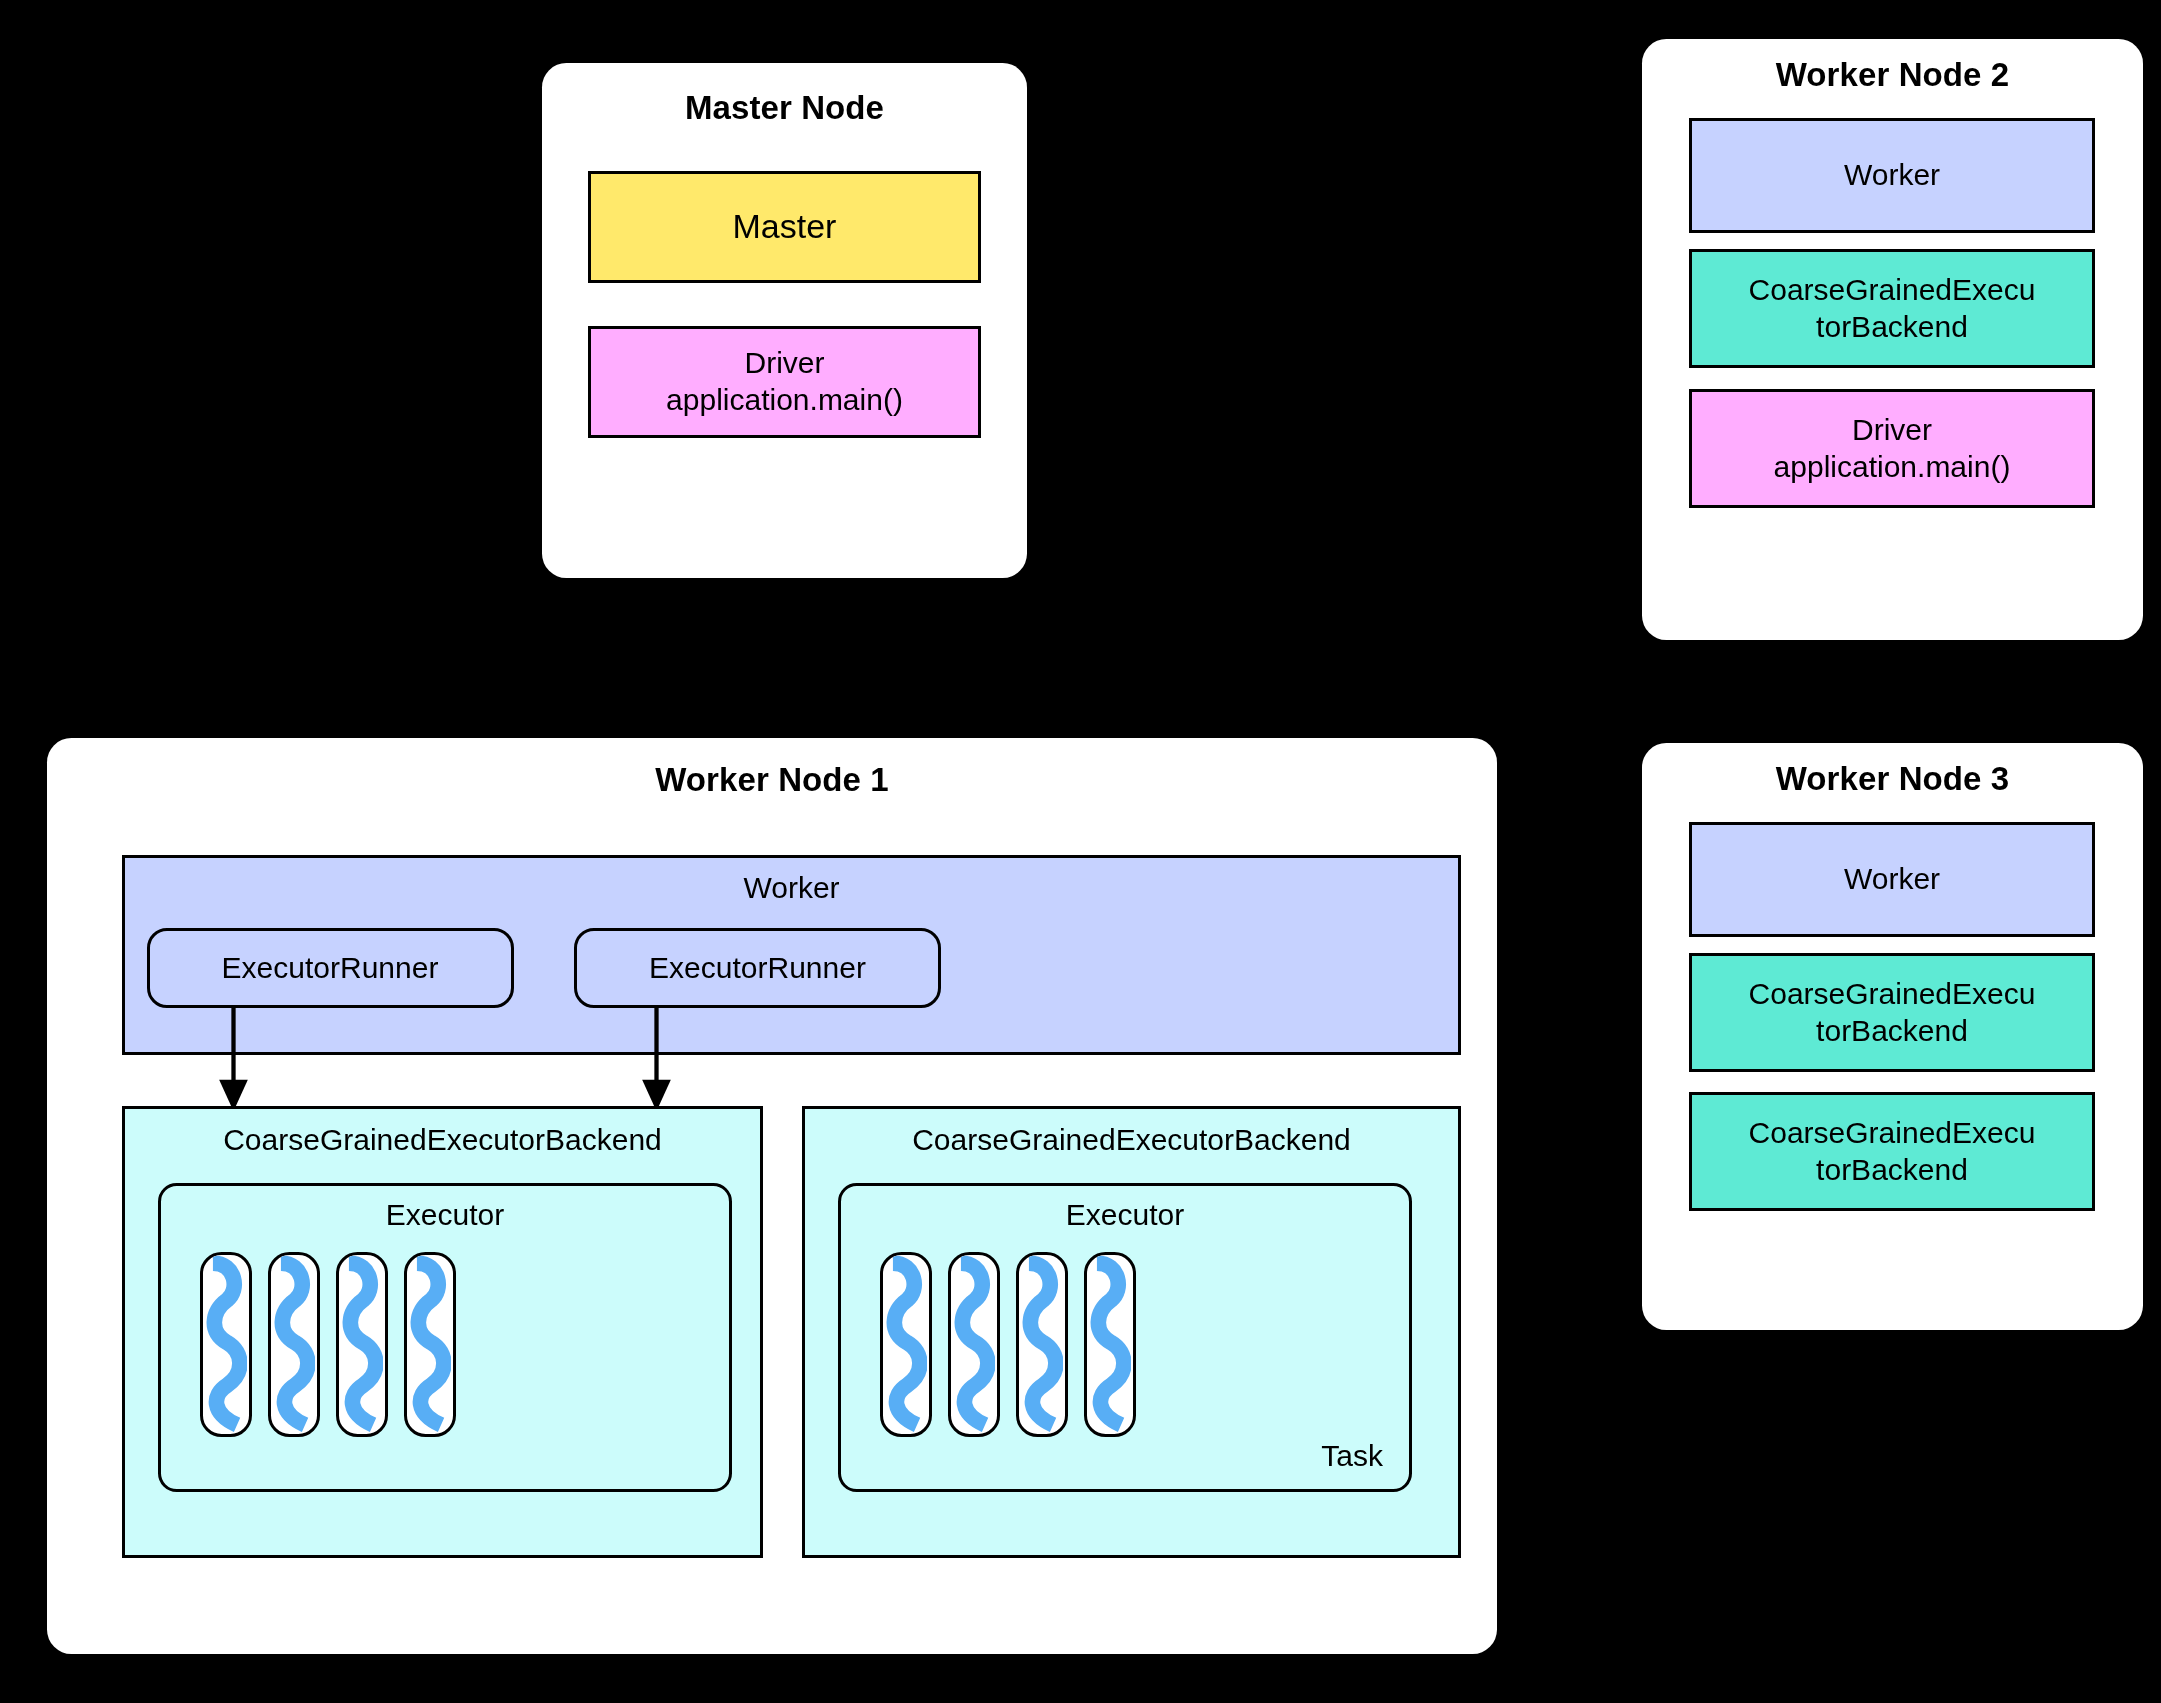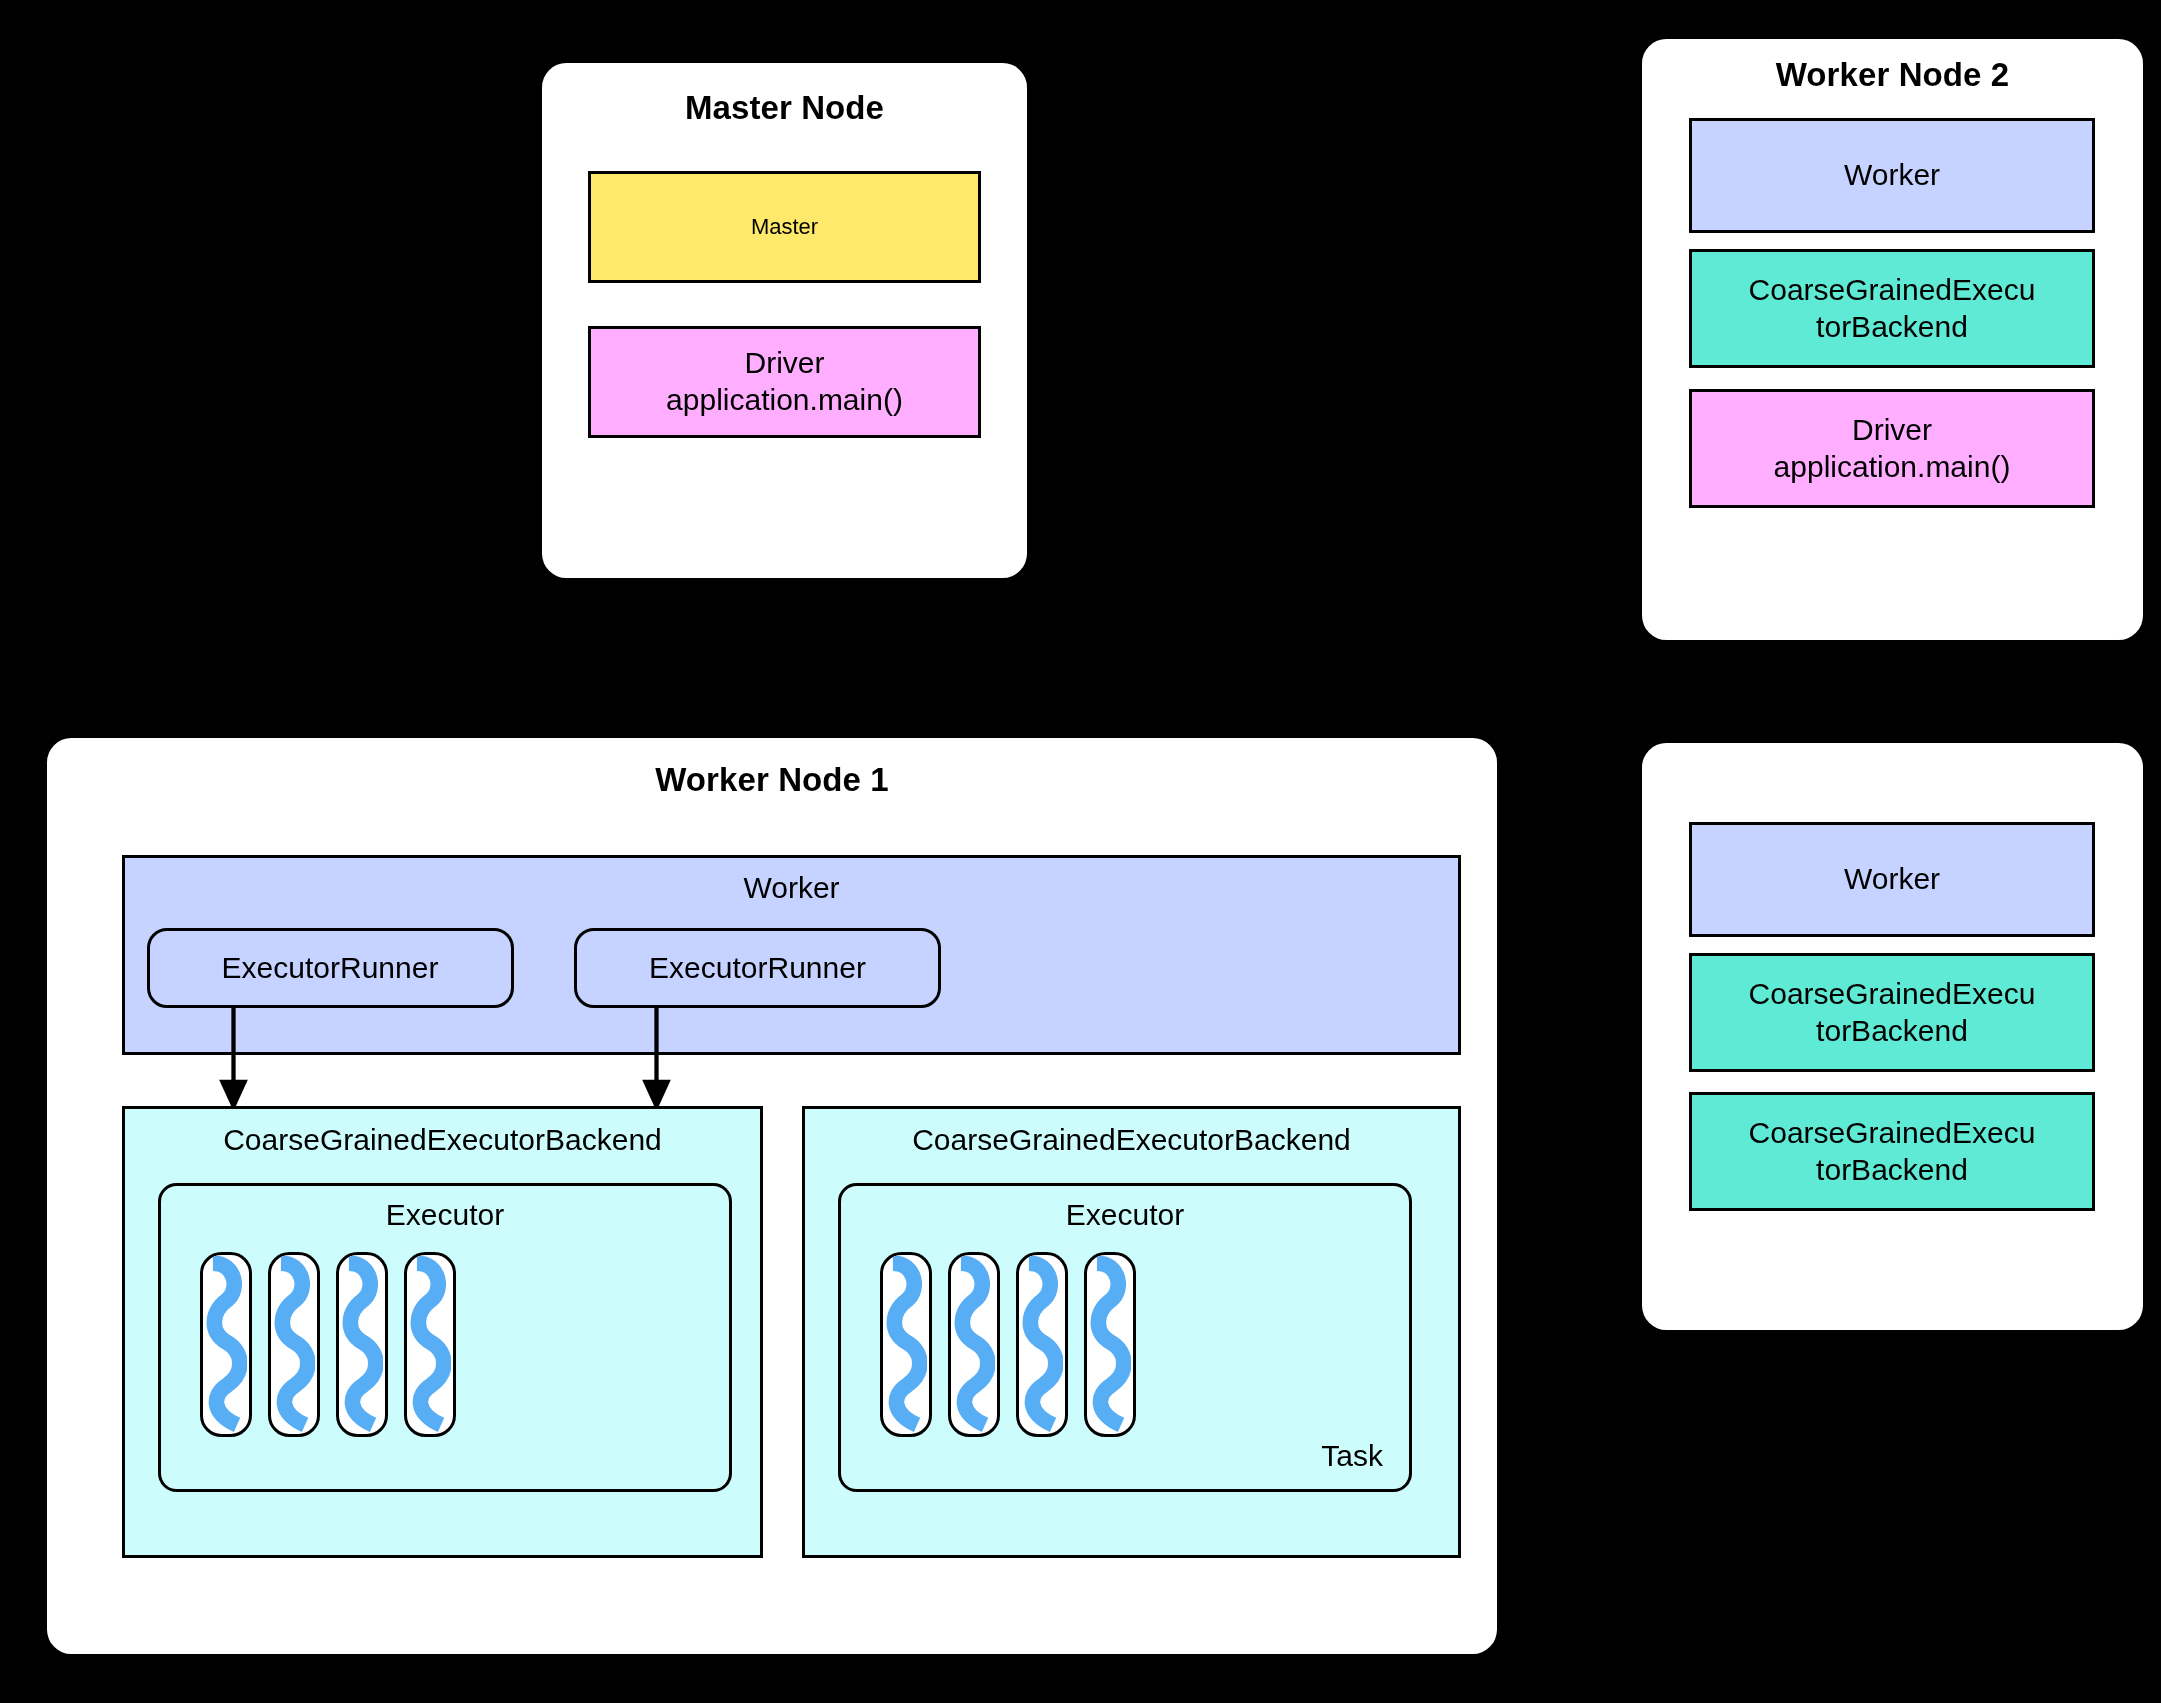--- a/index.html
+++ b/index.html
@@ -126,21 +126,21 @@
   .arrow { position: absolute; }
 </style>
 </head>
 <body>
 
 <div class="stage">
 
   <div class="node-panel" style="left:542px; top:63px; width:485px; height:515px;">
     <div class="node-title" style="top:26px; font-size:33px;">Master Node</div>
 
-    <div class="box master" style="left:46px; top:108px; width:393px; height:112px; font-size:22px;">
+    <div class="box master" style="left:46px; top:108px; width:393px; height:112px; font-size:34px;">
       <span>Master</span>
     </div>
 
     <div class="box driver" style="left:46px; top:263px; width:393px; height:112px; font-size:30px; flex-direction:column;">
       <span>Driver</span>
       <span>application.main()</span>
     </div>
   </div>
 
   <div class="node-panel" style="left:1642px; top:39px; width:501px; height:601px;">
@@ -155,20 +155,21 @@
       <span>torBackend</span>
     </div>
 
     <div class="box driver" style="left:47px; top:350px; width:406px; height:119px; font-size:30px; flex-direction:column;">
       <span>Driver</span>
       <span>application.main()</span>
     </div>
   </div>
 
   <div class="node-panel" style="left:1642px; top:743px; width:501px; height:587px;">
+    <div class="node-title" style="top:17px; font-size:33px;">Worker Node 3</div>
 
     <div class="box worker" style="left:47px; top:79px; width:406px; height:115px; font-size:30px;">
       <span>Worker</span>
     </div>
 
     <div class="box cgeb" style="left:47px; top:210px; width:406px; height:119px; font-size:30px; flex-direction:column;">
       <span>CoarseGrainedExecu</span>
       <span>torBackend</span>
     </div>
 

